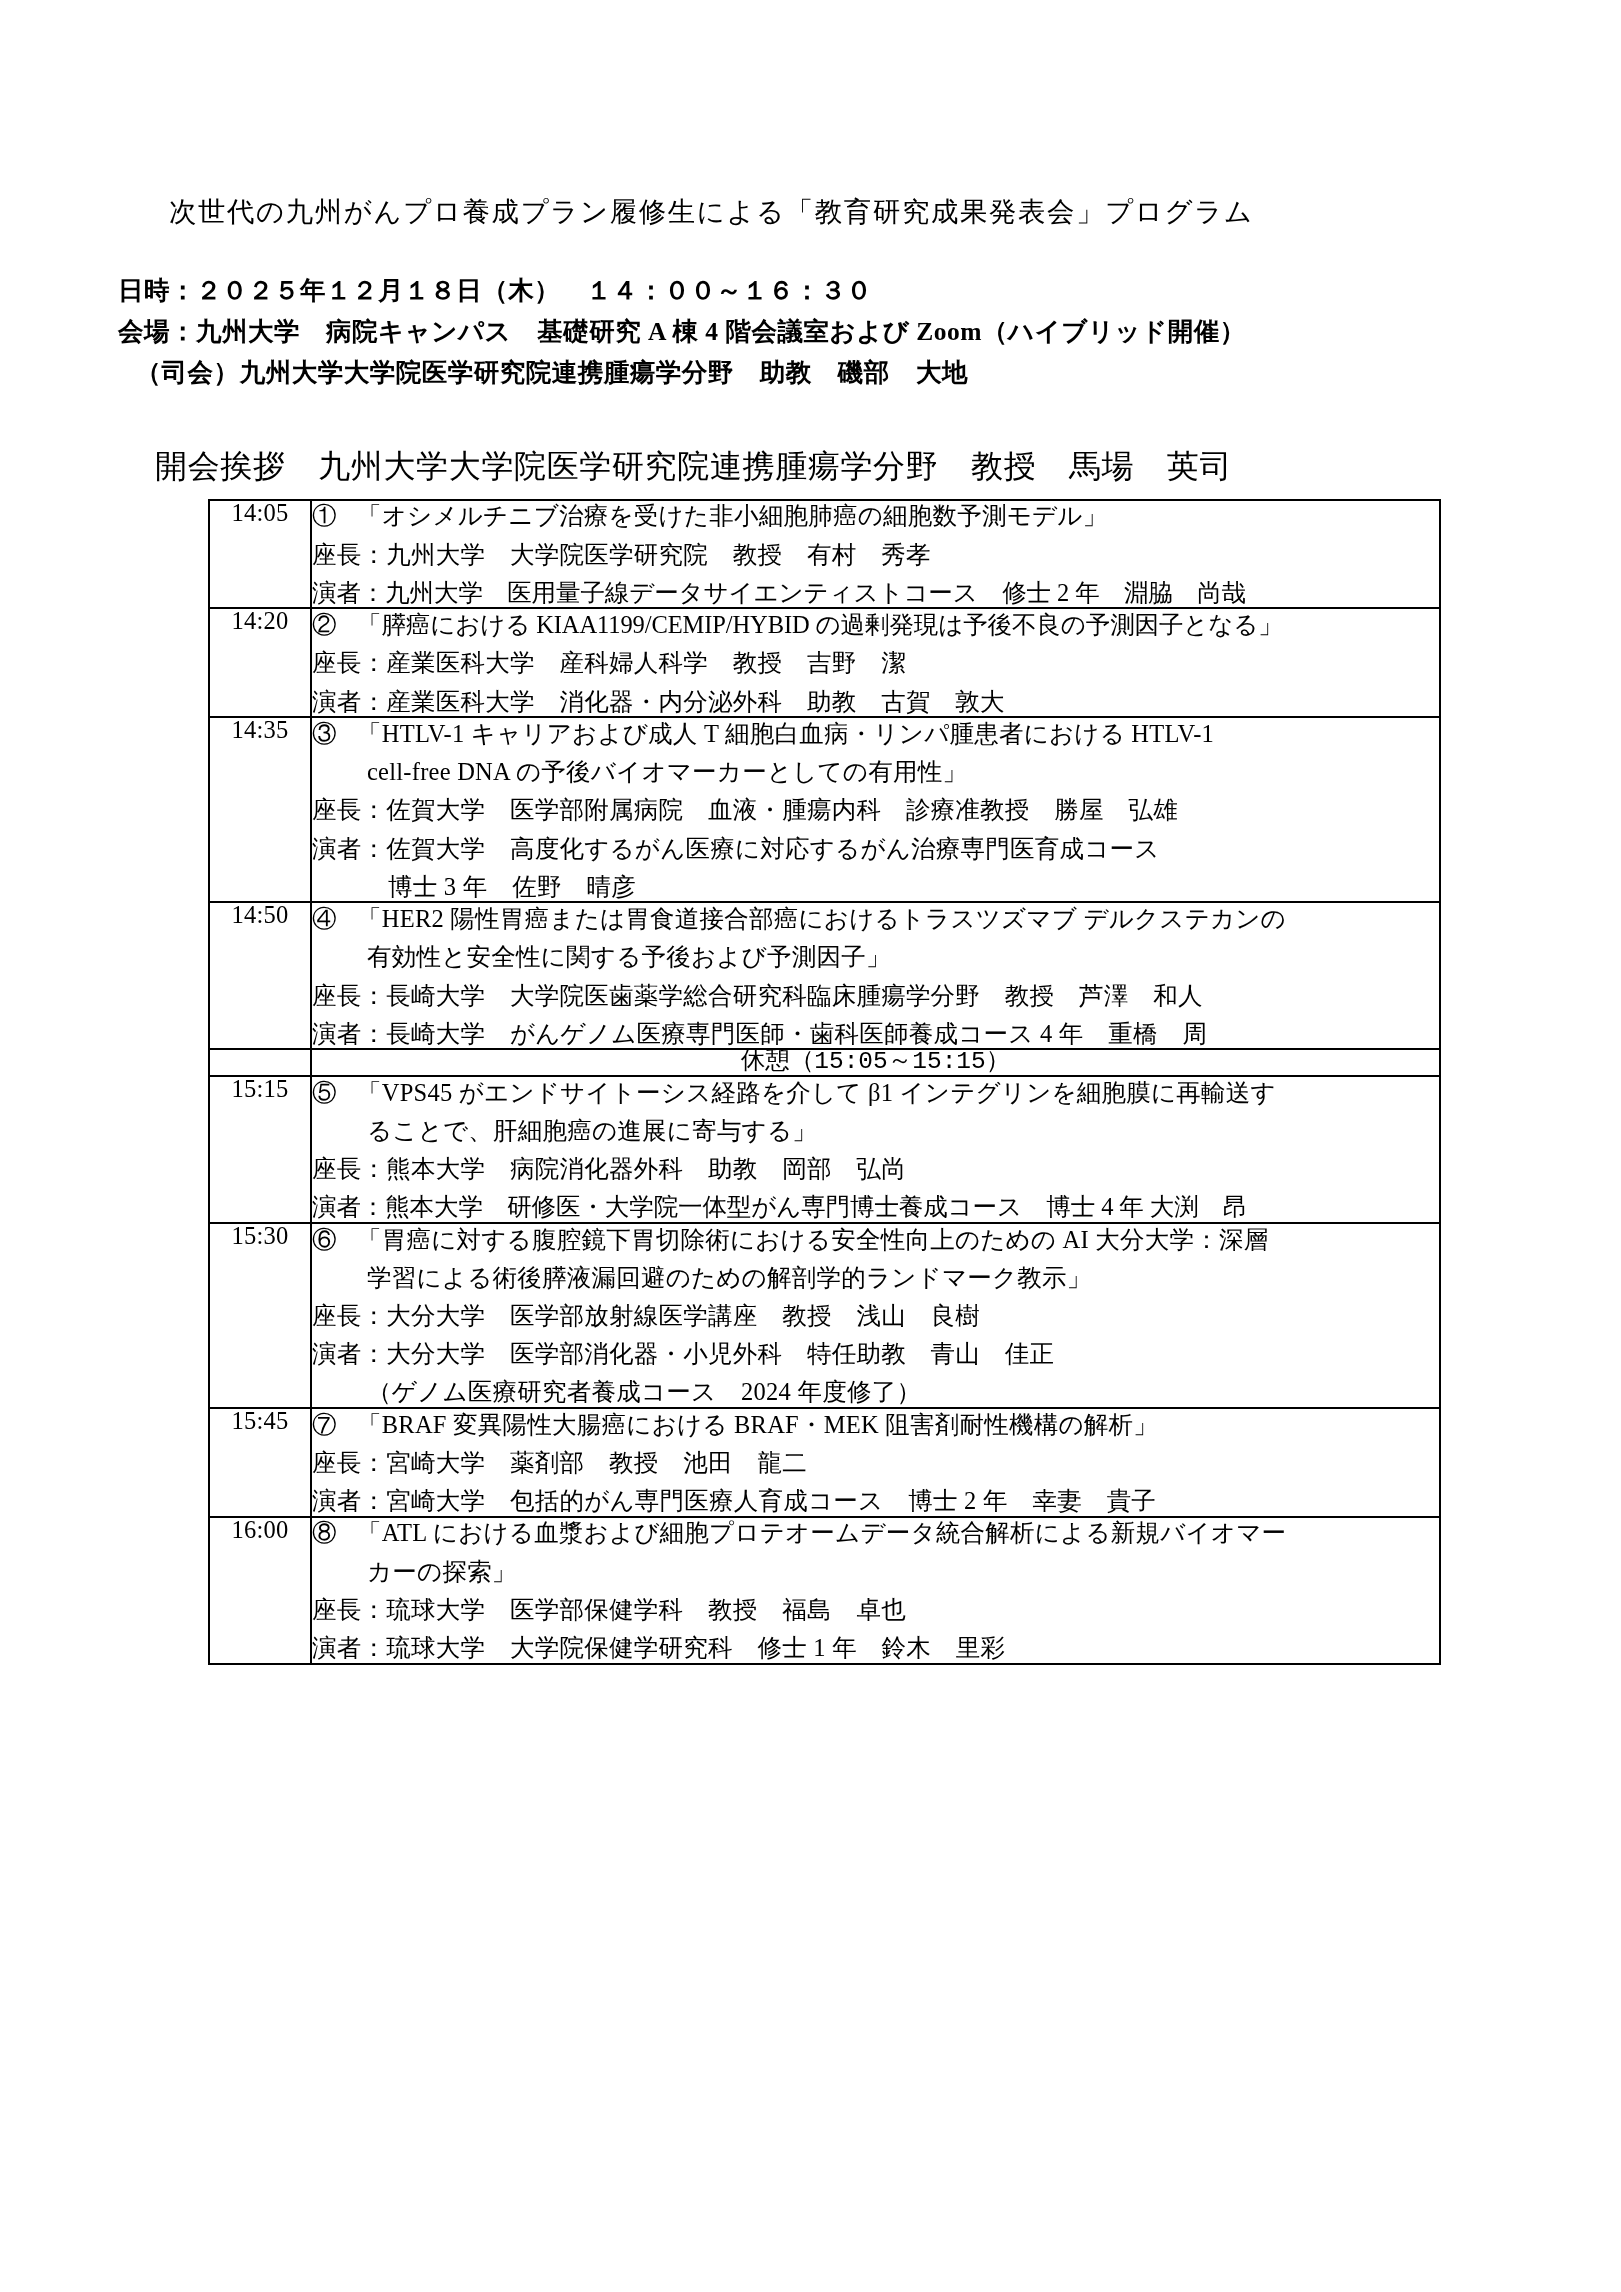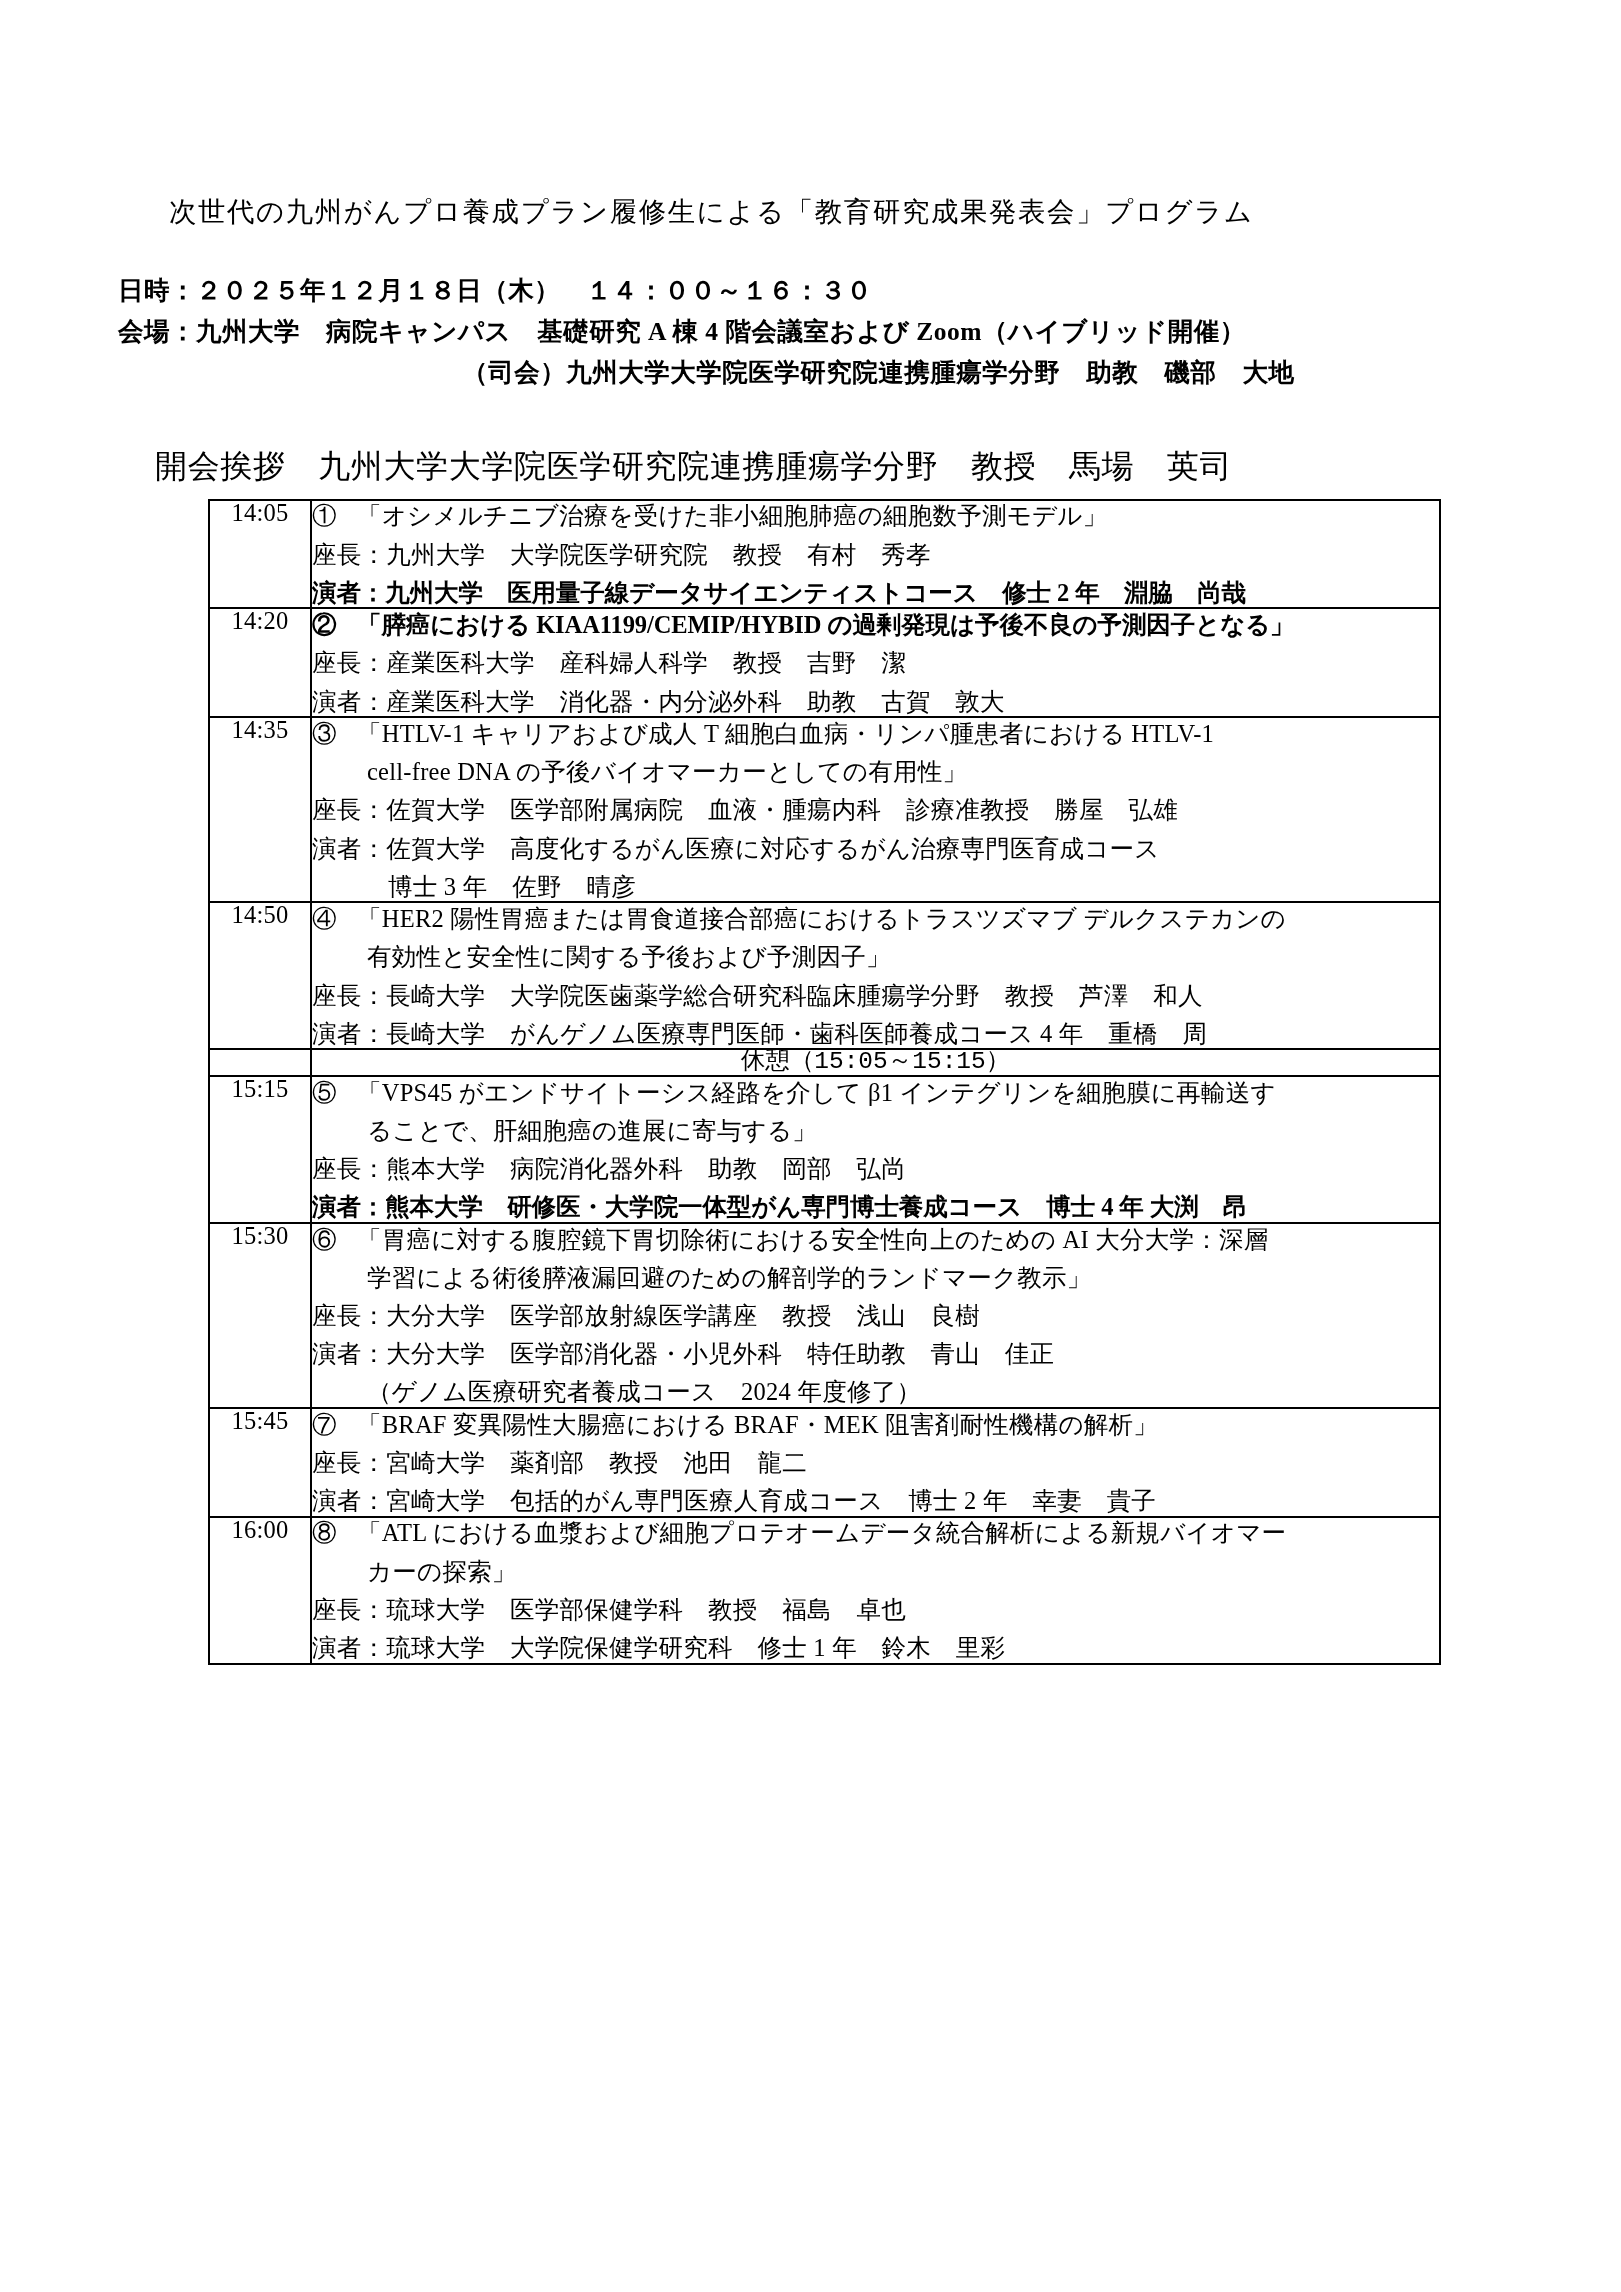--- a/index.html
+++ b/index.html
@@ -43,21 +43,20 @@
     font-size: 25.5px;
     line-height: 1.62;
     letter-spacing: 0.02em;
     font-weight: bold;
   }
   .meta-line {
     white-space: nowrap;
   }
   .meta-line.indent-1 {
     padding-left: 17.6px;
-    text-align: center;
   }
 
   .greeting {
     padding-left: 155px;
     padding-top: 51px;
     padding-bottom: 9.8px;
     font-size: 32px;
     letter-spacing: 0.02em;
     white-space: nowrap;
   }
@@ -110,21 +109,20 @@
     padding-bottom: 2px;
   }
   .ln.cont {
     padding-left: 55px;
   }
   .ln.cont2 {
     padding-left: 76px;
   }
   .ln.squeeze {
     letter-spacing: -0.004em;
-    font-weight: bold;
   }
   .num {
     display: inline-block;
     width: 45px;
   }
 </style>
 </head>
 <body>
 
 <div class="page">

